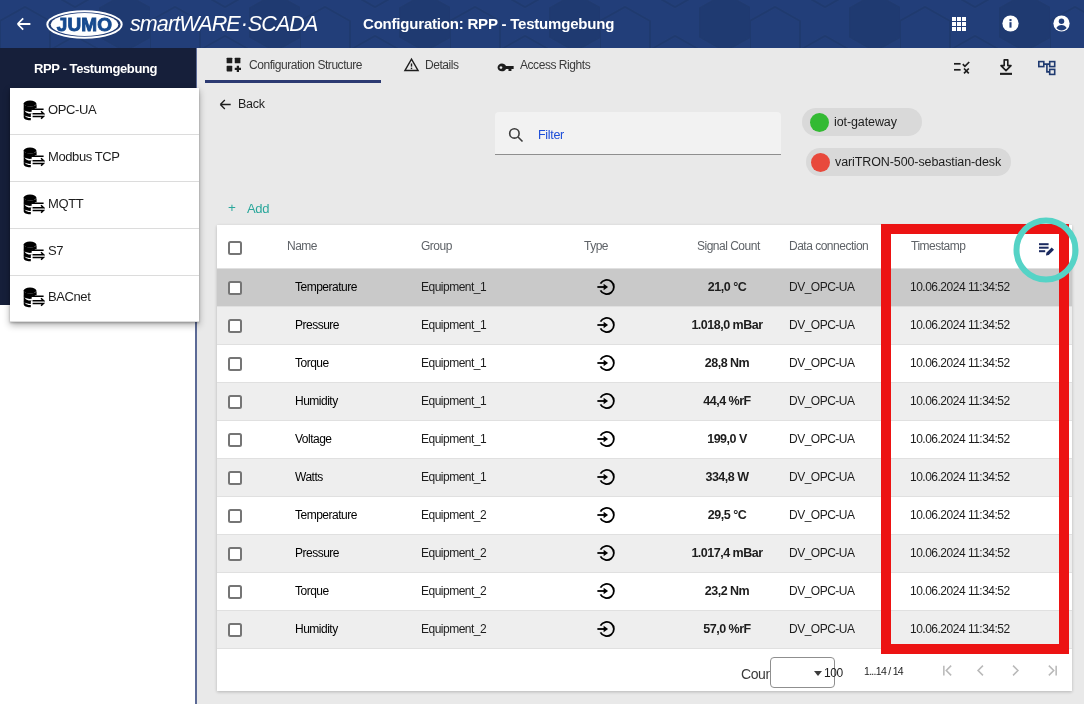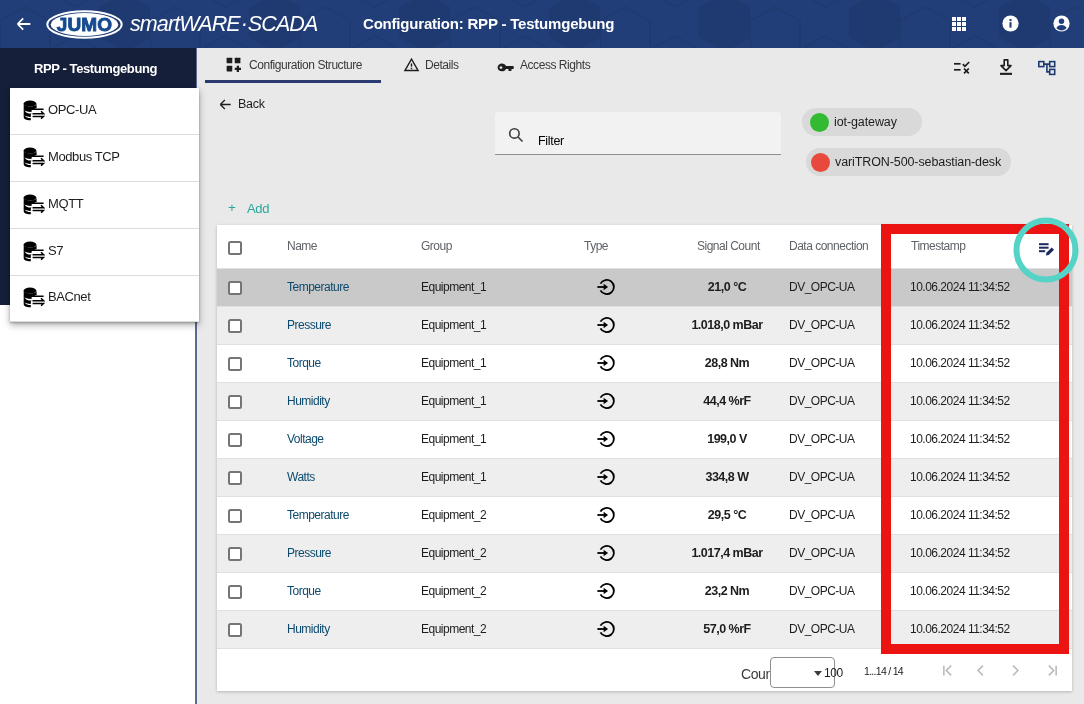--- a/index.html
+++ b/index.html
@@ -5,21 +5,21 @@
   html,body{margin:0;padding:0;}
   body{width:1084px;height:704px;overflow:hidden;position:relative;
        font-family:"Liberation Sans",sans-serif;background:#e9e9e9;}
   .abs{position:absolute;}
   .menuitem{position:absolute;left:0;width:189px;height:46px;border-bottom:1px solid #dcdcdc;}
   .mlabel{position:absolute;left:38px;top:14px;font-size:13px;letter-spacing:-0.4px;color:#1d1d1d;}
   .micon{position:absolute;left:13px;top:12px;}
   .hdr{font-size:12px;letter-spacing:-0.5px;color:#5f6368;top:0;height:43px;line-height:43px;}
   .row{position:absolute;left:0;width:855px;height:38px;border-top:1px solid #e0e0e0;box-sizing:border-box;}
   .cb{position:absolute;left:11px;top:12px;width:14px;height:14px;box-sizing:border-box;border:2px solid #757575;border-radius:2.5px;background:#fff;}
-  .c-name{position:absolute;left:70px;top:0;height:37px;line-height:37px;font-size:12px;letter-spacing:-0.5px;color:#0c4a6e;}
+  .c-name{position:absolute;left:78px;top:0;height:37px;line-height:37px;font-size:12px;letter-spacing:-0.5px;color:#000000;}
   .c-group{position:absolute;left:204px;top:0;height:37px;line-height:37px;font-size:12px;letter-spacing:-0.5px;color:#1d1d1d;}
   .c-type{position:absolute;left:380px;top:9px;}
   .c-val{position:absolute;left:430px;top:0;width:160px;text-align:center;height:37px;line-height:37px;font-size:12.5px;letter-spacing:-0.5px;font-weight:bold;color:#1d1d1d;}
   .c-conn{position:absolute;left:572px;top:0;height:37px;line-height:37px;font-size:12px;letter-spacing:-0.5px;color:#1d1d1d;}
   .c-ts{position:absolute;left:693px;top:0;height:37px;line-height:37px;font-size:12px;letter-spacing:-0.5px;color:#1d1d1d;}
 </style>
 </head>
 <body>
 
 <div class="abs" style="left:0;top:0;width:1084px;height:48px;background:#223e79;overflow:hidden;">
@@ -182,21 +182,21 @@
 <svg class="abs" style="left:219px;top:98px;" width="13" height="13" viewBox="0 0 20 20">
   <path d="M2,10 H18 M2,10 L9,3 M2,10 L9,17" stroke="#1d1d1d" stroke-width="2" fill="none"></path>
 </svg>
 <div class="abs" style="left:238px;top:97px;font-size:12.5px;letter-spacing:-0.3px;color:#1d1d1d;">Back</div>
 
 <div class="abs" style="left:495px;top:112px;width:286px;height:42px;background:#f2f2f2;border-radius:4px 4px 0 0;border-bottom:1px solid #8f8f8f;">
   <svg class="abs" style="left:13px;top:15px;" width="16" height="16" viewBox="0 0 17 17">
     <circle cx="6.8" cy="6.8" r="5" fill="none" stroke="#3c3c3c" stroke-width="1.7"></circle>
     <path d="M10.6,10.6 L15.4,15.4" stroke="#3c3c3c" stroke-width="1.7"></path>
   </svg>
-  <div class="abs" style="left:43px;top:16px;font-size:12.5px;letter-spacing:-0.3px;color:#000000;margin-top:6px;">Filter</div>
+  <div class="abs" style="left:43px;top:16px;font-size:12.5px;letter-spacing:-0.3px;color:#1d4ed8;">Filter</div>
 </div>
 
 <div class="abs" style="left:802px;top:108px;width:120px;height:28px;background:#d9d9d9;border-radius:14px;white-space:nowrap;">
   <div class="abs" style="left:8px;top:4.5px;width:19px;height:19px;border-radius:50%;background:#33ba33;"></div>
   <div class="abs" style="left:32px;top:7px;font-size:12.5px;letter-spacing:-0.1px;color:#1d1d1d;">iot-gateway</div>
 </div>
 <div class="abs" style="left:806px;top:148px;width:205px;height:28px;background:#d9d9d9;border-radius:14px;white-space:nowrap;">
   <div class="abs" style="left:5px;top:4.5px;width:19px;height:19px;border-radius:50%;background:#e8493c;"></div>
   <div class="abs" style="left:29px;top:7px;font-size:12.5px;letter-spacing:-0.1px;color:#1d1d1d;">variTRON-500-sebastian-desk</div>
 </div>

